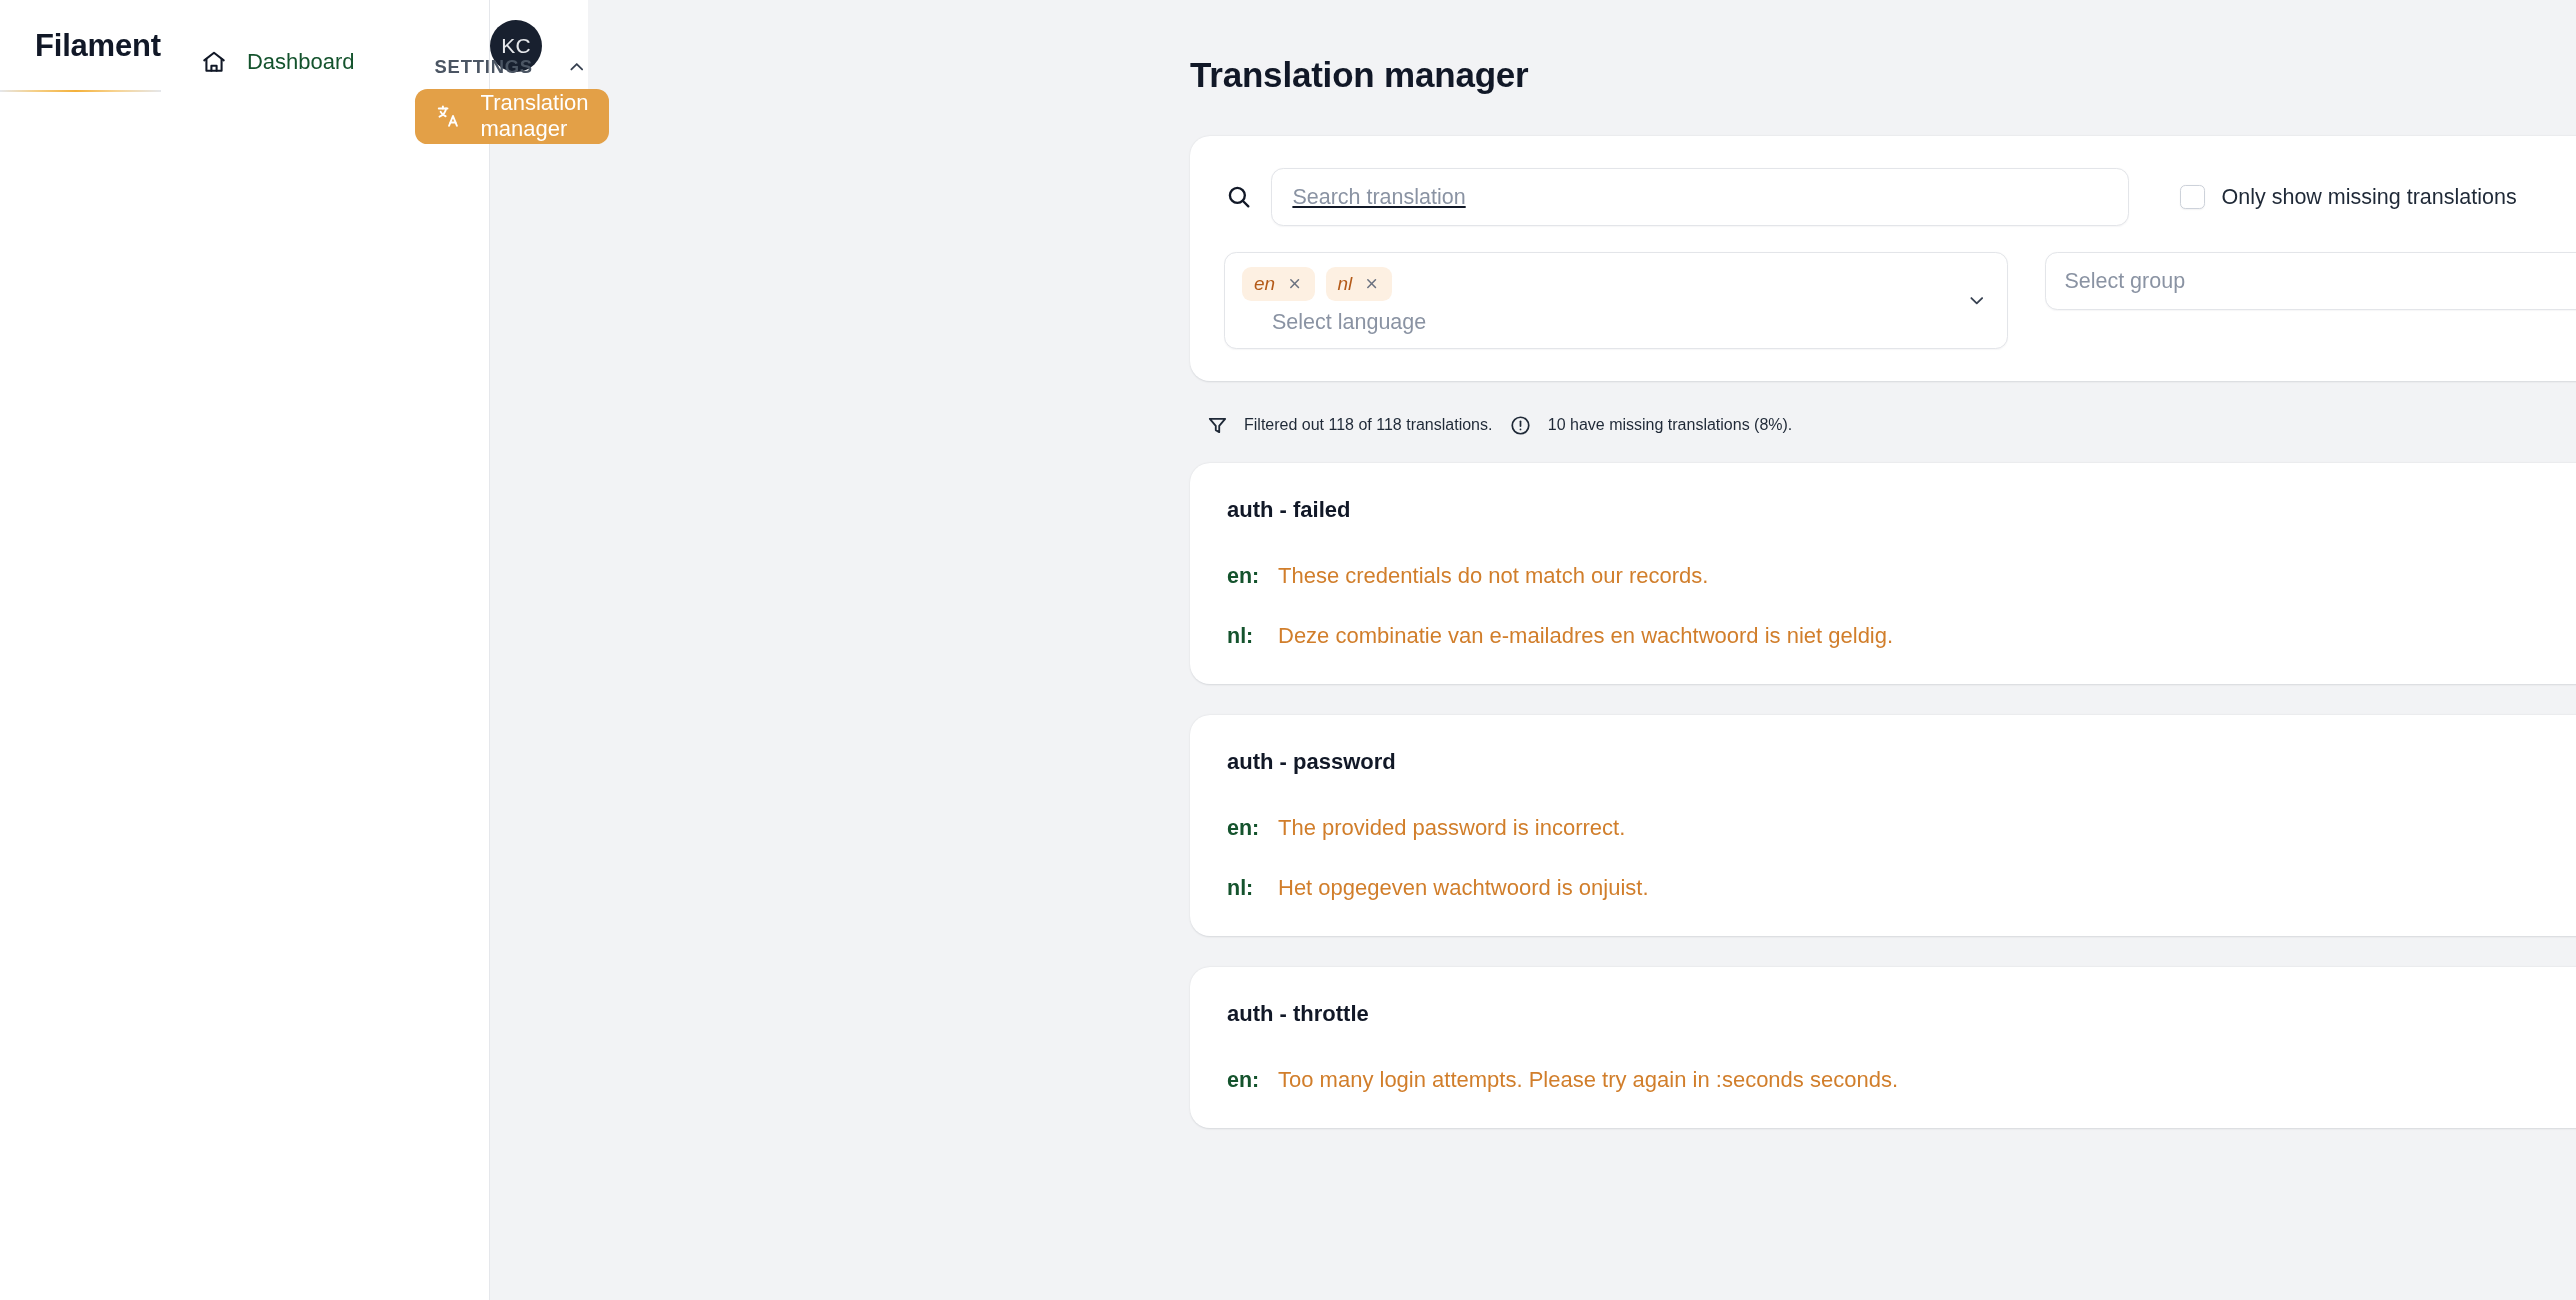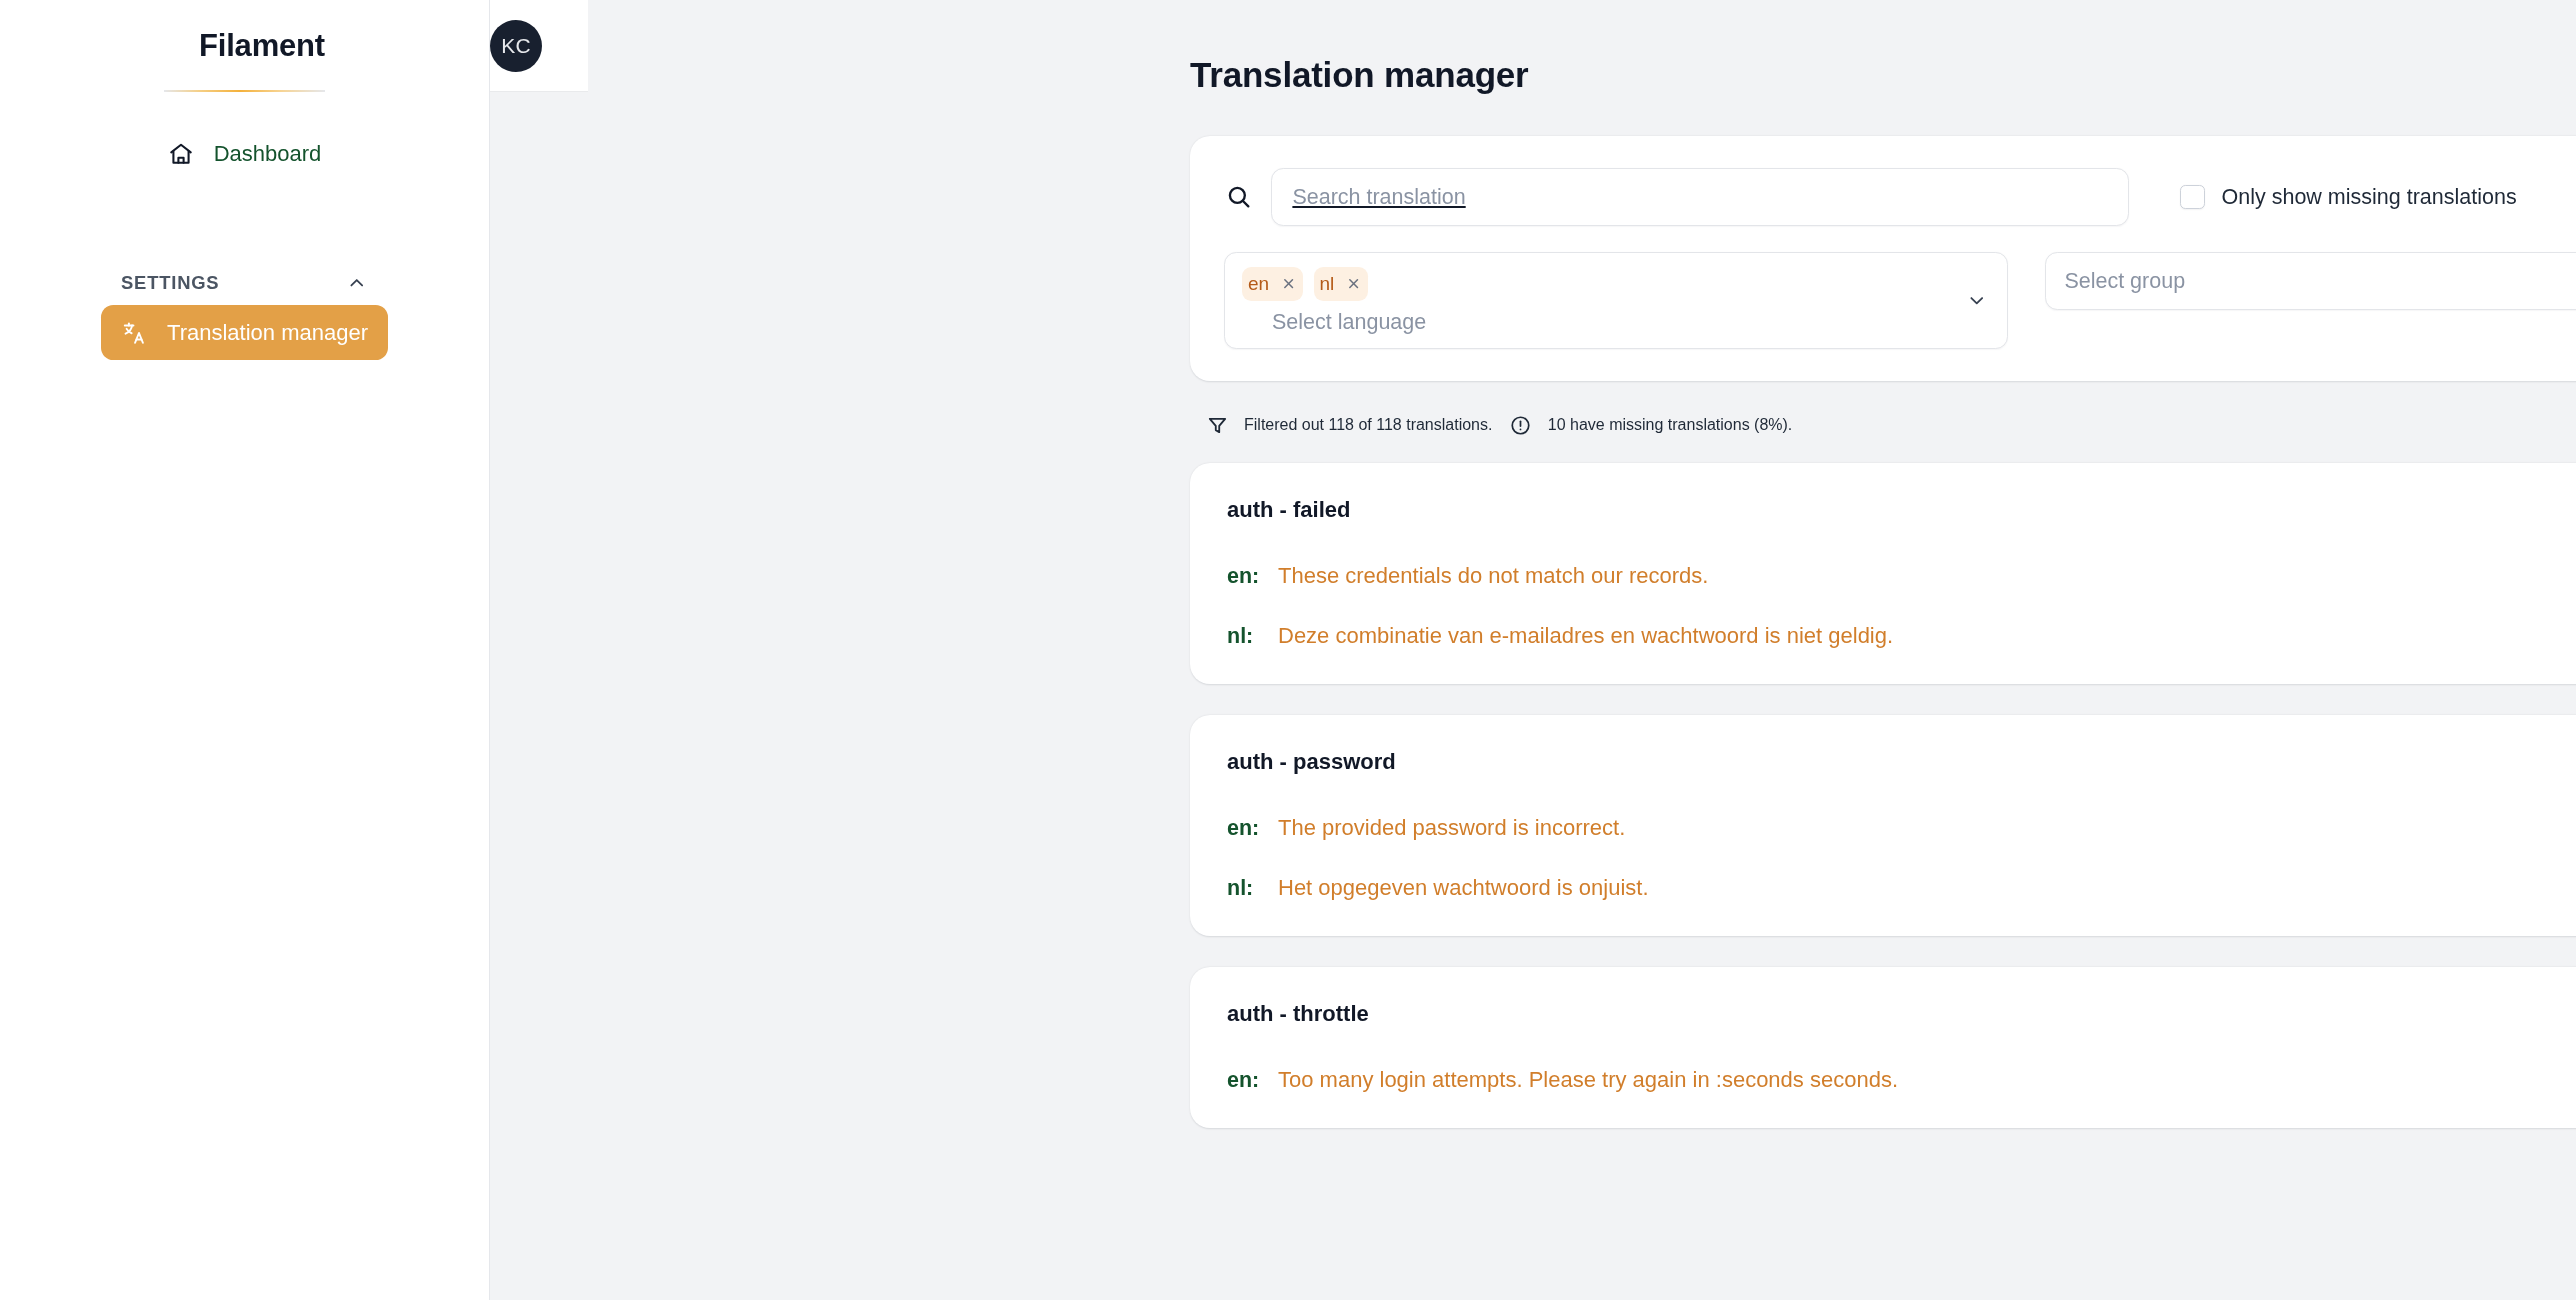--- a/index.html
+++ b/index.html
@@ -20,24 +20,23 @@
   }
 
   
   .sidebar {
     width: 490px;
     flex: 0 0 490px;
     height: 1300px;
     background: #ffffff;
     border-right: 1.5px solid #e5e7eb;
     display: flex;
-    flex-direction: column;
+    flex-direction: row;
     position: relative;
     z-index: 5;
-    align-items: center;
   }
 
   .sidebar-brand {
     height: 92px;
     flex: 0 0 92px;
     display: flex;
     align-items: center;
     padding-left: 35px;
     position: relative;
   }
@@ -260,21 +259,22 @@
     box-shadow: 0 0.8px 1.5px rgba(16,24,40,0.04);
   }
   .tags { display: flex; gap: 10.7px; flex-wrap: wrap; }
   .tag {
     background: #fdf0e2;
     border-radius: 9.2px;
     height: 34px;
     display: flex;
     align-items: center;
     gap: 10.7px;
-    padding: 0 6px;
+    padding: 0 12px;
+    font-style: italic;
   }
   .tag-label {
     font-size: 19px;
     color: #b45a18;
     font-weight: 500;
   }
   .tag-x {
     width: 17px; height: 17px;
     display: flex; align-items: center; justify-content: center;
     cursor: pointer;

